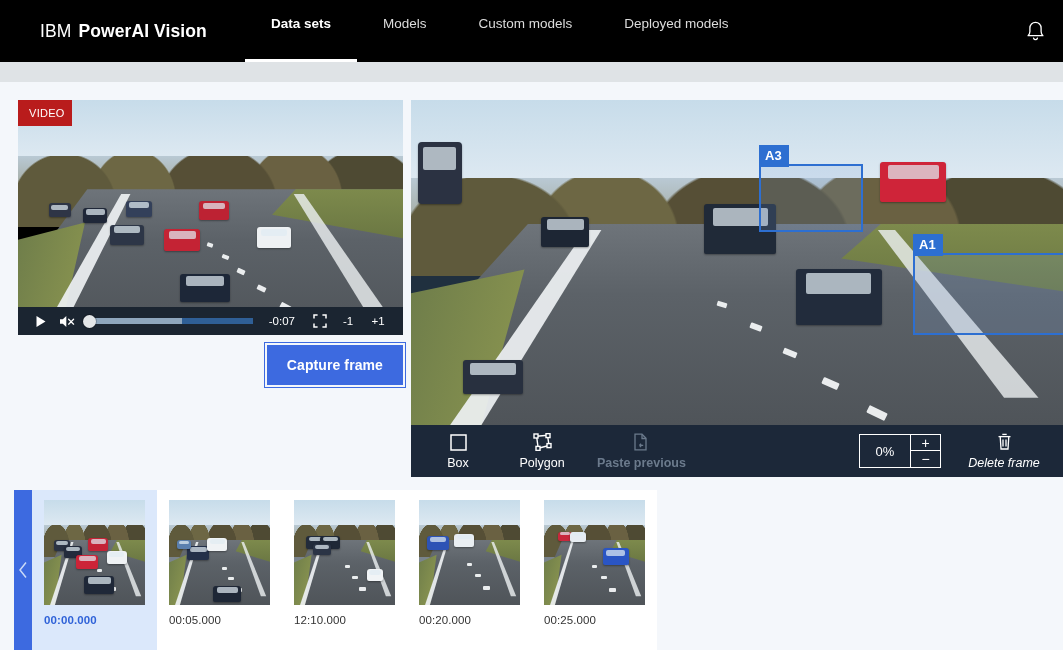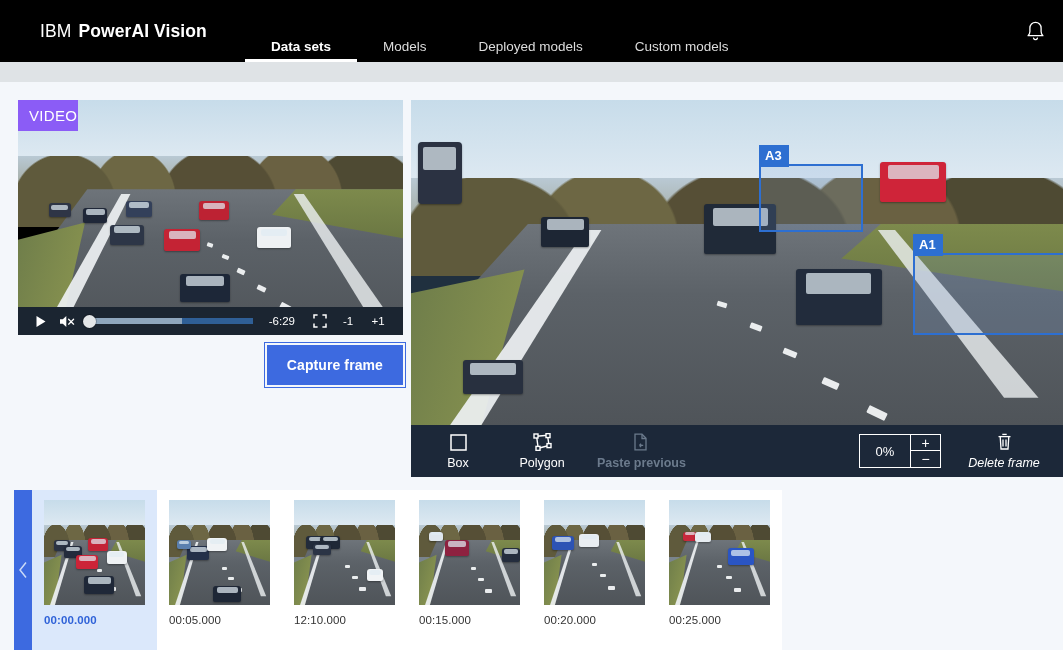--- a/index.html
+++ b/index.html
@@ -38,22 +38,22 @@
   .brand .brand-name { font-weight: 700; }
 
   .navtabs {
     display: flex;
     align-items: stretch;
     margin-left: 38px;
   }
   .navtab {
     position: relative;
     display: flex;
-    align-items: flex-end;
-    padding: 8px 26px;
+    align-items: flex-start;
+    padding: 16px 26px;
     color: #dcdcdc;
     font-size: 13.5px;
     font-weight: 400;
     white-space: nowrap;
     cursor: pointer;
     user-select: none;
   }
   .navtab.active { color: #ffffff; font-weight: 700; }
   .navtab.active::after {
     content: "";
@@ -100,25 +100,25 @@
     position: relative;
     width: 385px;
     height: 235px;
     background: #000;
     overflow: hidden;
   }
   .video-badge {
     position: absolute;
     left: 0; top: 0;
     z-index: 4;
-    background: #8b5cf6;
-    color: #ffffff;
-    font-size: 15px;
+    background: #b91c1c;
+    color: #ffffff;
+    font-size: 11px;
     letter-spacing: 0.3px;
-    padding: 7px 1px 7px 11px;
+    padding: 7px 7px 7px 11px;
     user-select: none;
   }
 
   
   .scene { position: absolute; inset: 0; overflow: hidden; }
   .sky {
     position: absolute; left: 0; right: 0; top: 0; height: 42%;
     background: linear-gradient(#c7dcea 0%, #dce8f1 55%, #e8eef2 100%);
   }
   .treeline {
@@ -440,24 +440,24 @@
   </div>
 
   <div class="navtabs">
     <div class="navtab active">
       <span>Data sets</span>
     </div>
     <div class="navtab">
       <span>Models</span>
     </div>
     <div class="navtab">
+      <span>Custom models</span>
+    </div>
+    <div class="navtab">
       <span>Deployed models</span>
-    </div>
-    <div class="navtab">
-      <span>Custom models</span>
     </div>
   </div>
 
   <div class="header-spacer"></div>
 
   <div class="bell-btn">
     <span>
       <svg width="21" height="23" viewBox="0 0 21 23" fill="none">
         <path d="M10.5 2.3c-3.2 0-5.6 2.5-5.6 5.7v3.6c0 1.6-.7 3-1.8 4.1h14.8c-1.1-1.1-1.8-2.5-1.8-4.1V8c0-3.2-2.4-5.7-5.6-5.7z" stroke="#ffffff" stroke-width="1.3" stroke-linejoin="round"></path>
         <path d="M8.6 18.2c.3.9 1 1.5 1.9 1.5s1.6-.6 1.9-1.5" stroke="#ffffff" stroke-width="1.3" stroke-linecap="round"></path>
@@ -519,21 +519,21 @@
         </div>
 
         <div class="progress-wrap">
           <div class="track">
             <div class="buffered"></div>
             <div class="loaded"></div>
           </div>
           <div class="thumb-handle"></div>
         </div>
 
-        <div class="vc-time">-6:29</div>
+        <div class="vc-time">-0:07</div>
 
         <div class="vc-btn">
           <span>
             <svg width="14" height="14" viewBox="0 0 14 14" fill="none" stroke="#ffffff" stroke-width="1.5">
               <path d="M1 4.6V1h3.6M9.4 1H13v3.6M13 9.4V13H9.4M4.6 13H1V9.4"></path>
             </svg>
           </span>
         </div>
 
         <div class="vc-step">-1</div>
@@ -714,40 +714,20 @@
           <div class="dash" style="left:64%;top:83%;width:7px;height:4px"></div>
           <div class="car" style="left:12%;top:34%;width:20px;height:13px;background:#222b3b"></div>
           <div class="car" style="left:26%;top:34%;width:20px;height:13px;background:#1f2836"></div>
           <div class="car" style="left:19%;top:42%;width:18px;height:11px;background:#2b3445"></div>
           <div class="car" style="left:72%;top:66%;width:16px;height:12px;background:#f1f4f6"></div>
         </div>
       </div>
       <div class="frame-time">12:10.000</div>
     </div>
 
-    <div class="frame-item">
-      <div class="frame-thumb">
-        <div class="scene">
-          <div class="sky"></div>
-            <div class="treeline"></div>
-            <div class="road"></div>
-          <div class="grass-l"></div>
-            <div class="grass-r"></div>
-          <div class="edge-line"></div>
-            <div class="edge-line r"></div>
-          <div class="dash" style="left:51%;top:64%;width:5px;height:3px"></div>
-          <div class="dash" style="left:58%;top:74%;width:6px;height:3px"></div>
-          <div class="dash" style="left:65%;top:85%;width:7px;height:4px"></div>
-          <div class="car" style="left:26%;top:38%;width:24px;height:16px;background:#8e2140"></div>
-          <div class="car" style="left:10%;top:30%;width:14px;height:9px;background:#dfe6ec"></div>
-          <div class="car" style="left:82%;top:46%;width:18px;height:14px;background:#242d3d"></div>
-        </div>
-      </div>
-      <div class="frame-time">00:15.000</div>
-    </div>
 
     <div class="frame-item">
       <div class="frame-thumb">
         <div class="scene">
           <div class="sky"></div>
             <div class="treeline"></div>
             <div class="road"></div>
           <div class="grass-l"></div>
             <div class="grass-r"></div>
           <div class="edge-line"></div>

